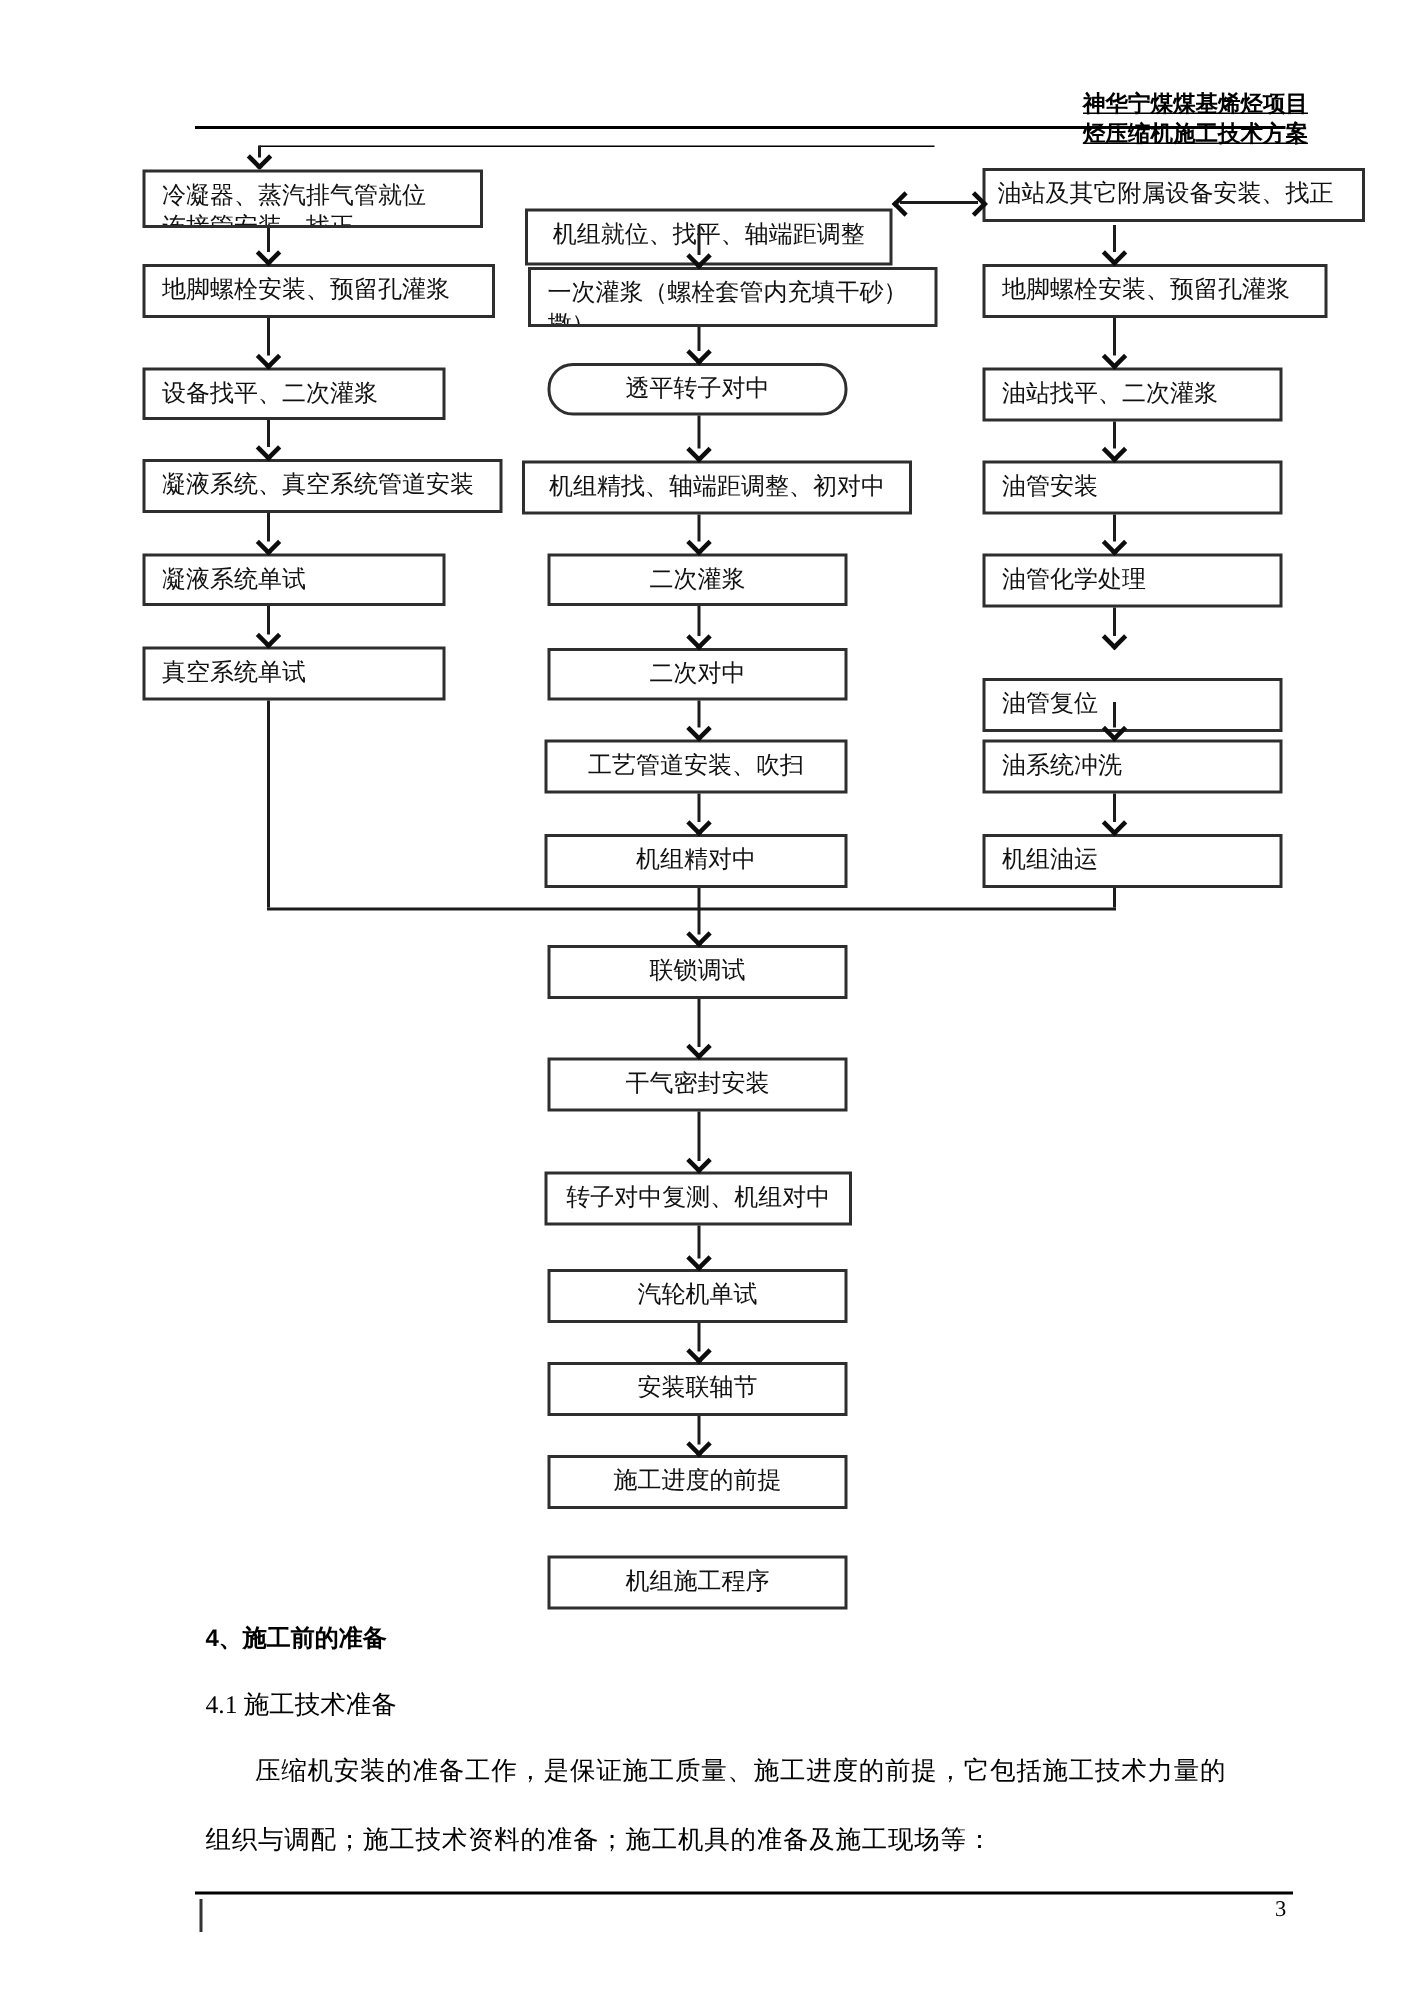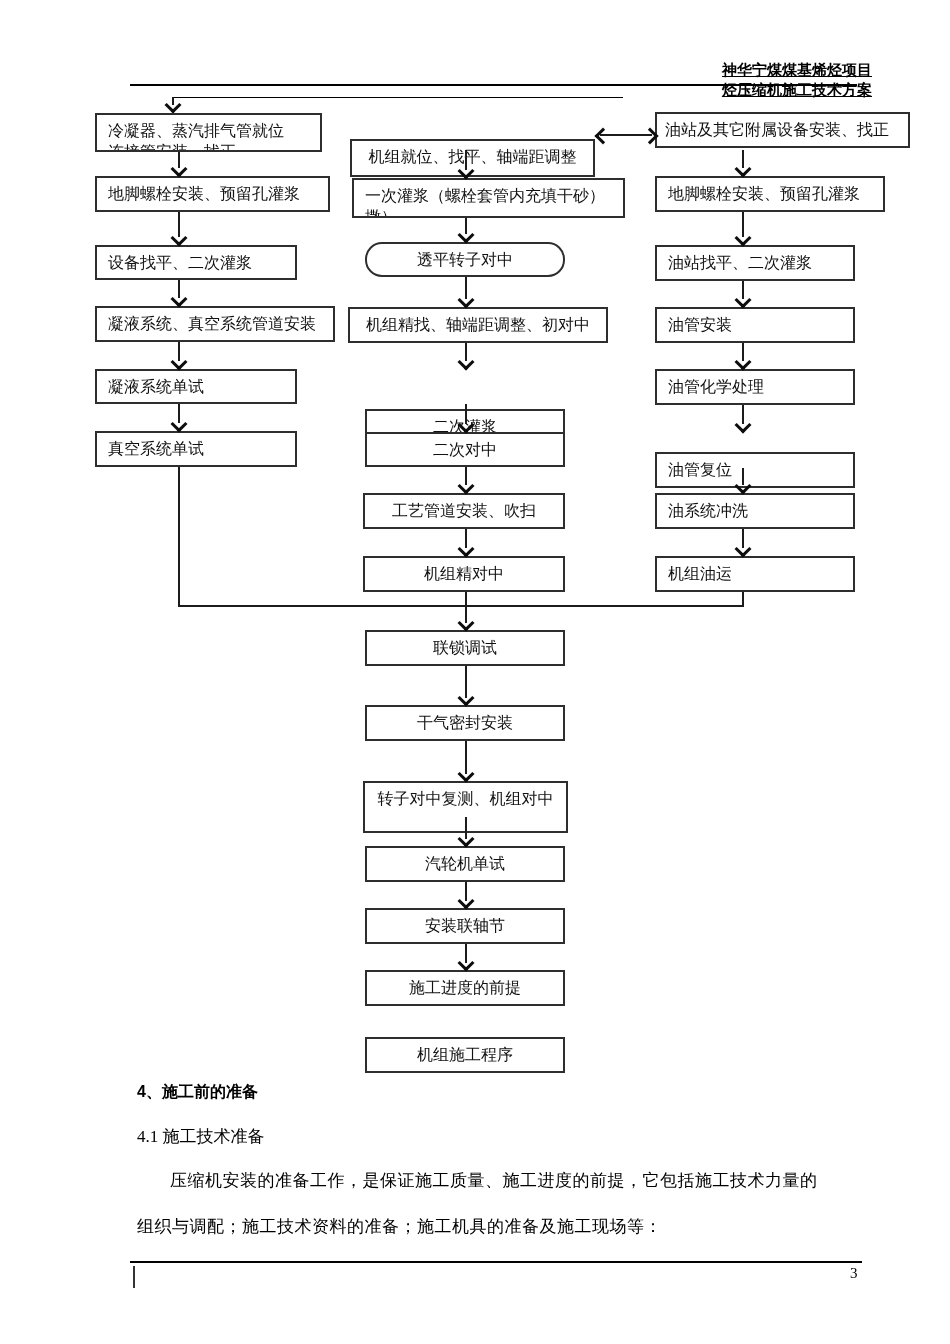--- a/index.html
+++ b/index.html
@@ -117,39 +117,39 @@
   <div class="fbox" style="left:352px; top:178px; width:273px; height:40px;">
     <span>一次灌浆（螺栓套管内充填干砂）</span>
     <span class="l2">撒）</span>
   </div>
   <div class="fbox center" style="left:365px; top:242px; width:200px; height:35px;border-radius:17px;">
     <span>透平转子对中</span>
   </div>
   <div class="fbox center" style="left:348px; top:307px; width:260px; height:36px;">
     <span>机组精找、轴端距调整、初对中</span>
   </div>
-  <div class="fbox center" style="left:365px; top:369px; width:200px; height:35px;margin-top:40px;">
+  <div class="fbox center" style="left:365px; top:369px; width:200px; height:35px;">
     <span>二次灌浆</span>
   </div>
   <div class="fbox center" style="left:365px; top:432px; width:200px; height:35px;">
     <span>二次对中</span>
   </div>
   <div class="fbox center" style="left:363px; top:493px; width:202px; height:36px;">
     <span>工艺管道安装、吹扫</span>
   </div>
   <div class="fbox center" style="left:363px; top:556px; width:202px; height:36px;">
     <span>机组精对中</span>
   </div>
   <div class="fbox center" style="left:365px; top:630px; width:200px; height:36px;">
     <span>联锁调试</span>
   </div>
   <div class="fbox center" style="left:365px; top:705px; width:200px; height:36px;">
     <span>干气密封安装</span>
   </div>
-  <div class="fbox center" style="left:363px; top:781px; width:205px; height:52px;">
+  <div class="fbox center" style="left:363px; top:781px; width:205px; height:36px;">
     <span>转子对中复测、机组对中</span>
   </div>
   <div class="fbox center" style="left:365px; top:846px; width:200px; height:36px;">
     <span>汽轮机单试</span>
   </div>
   <div class="fbox center" style="left:365px; top:908px; width:200px; height:36px;">
     <span>安装联轴节</span>
   </div>
   <div class="fbox center" style="left:365px; top:970px; width:200px; height:36px;">
     <span>施工进度的前提</span>

